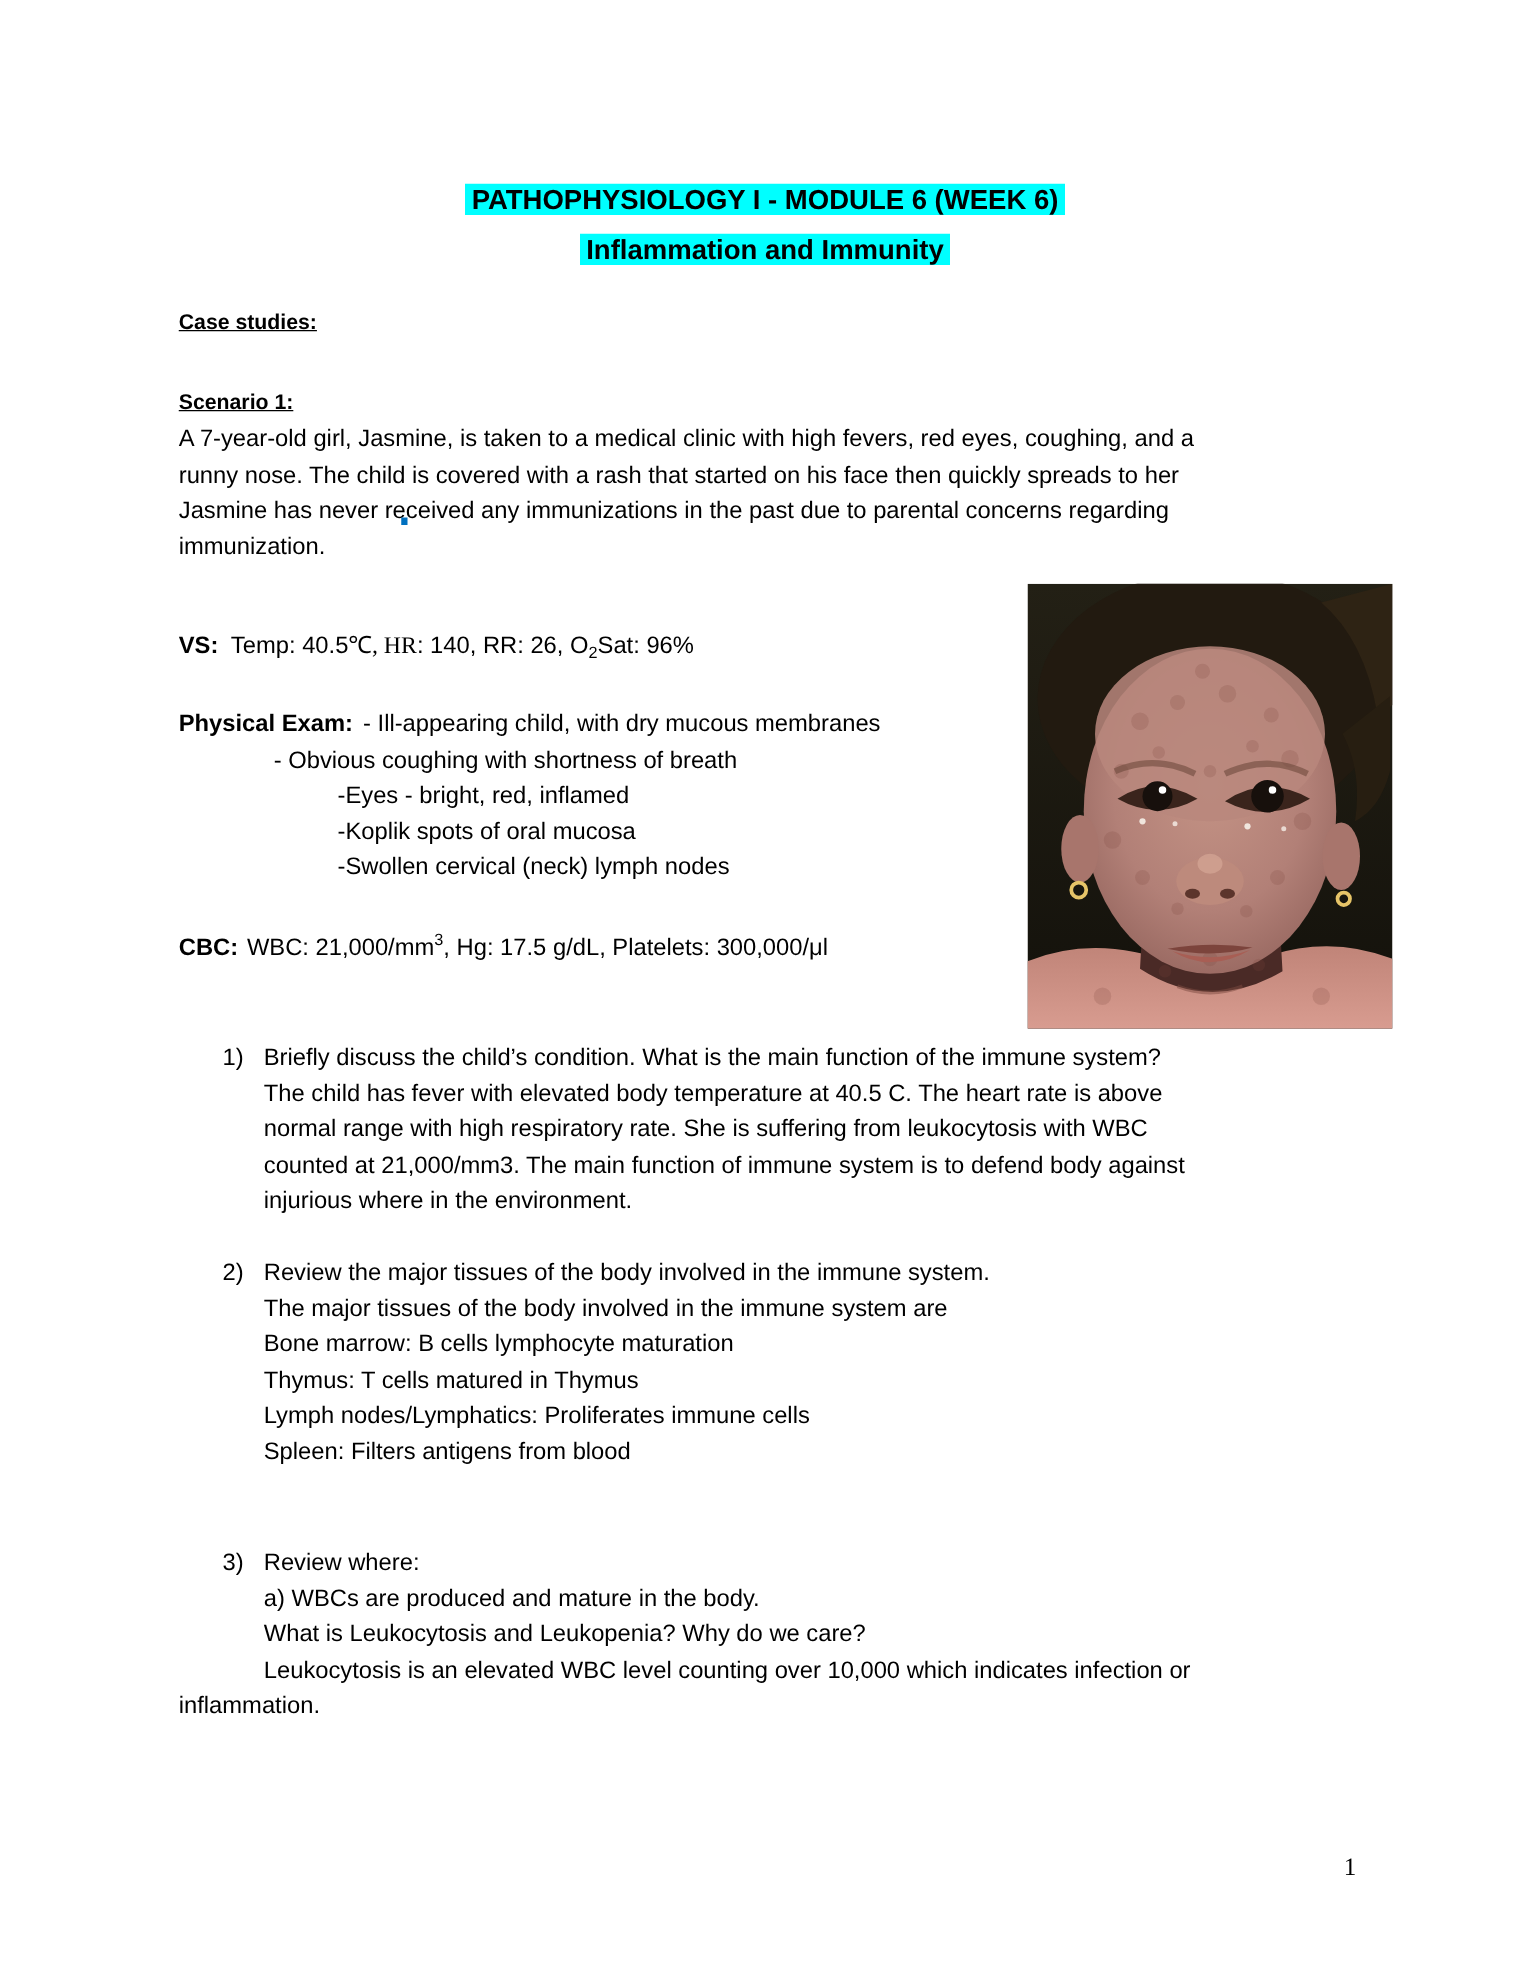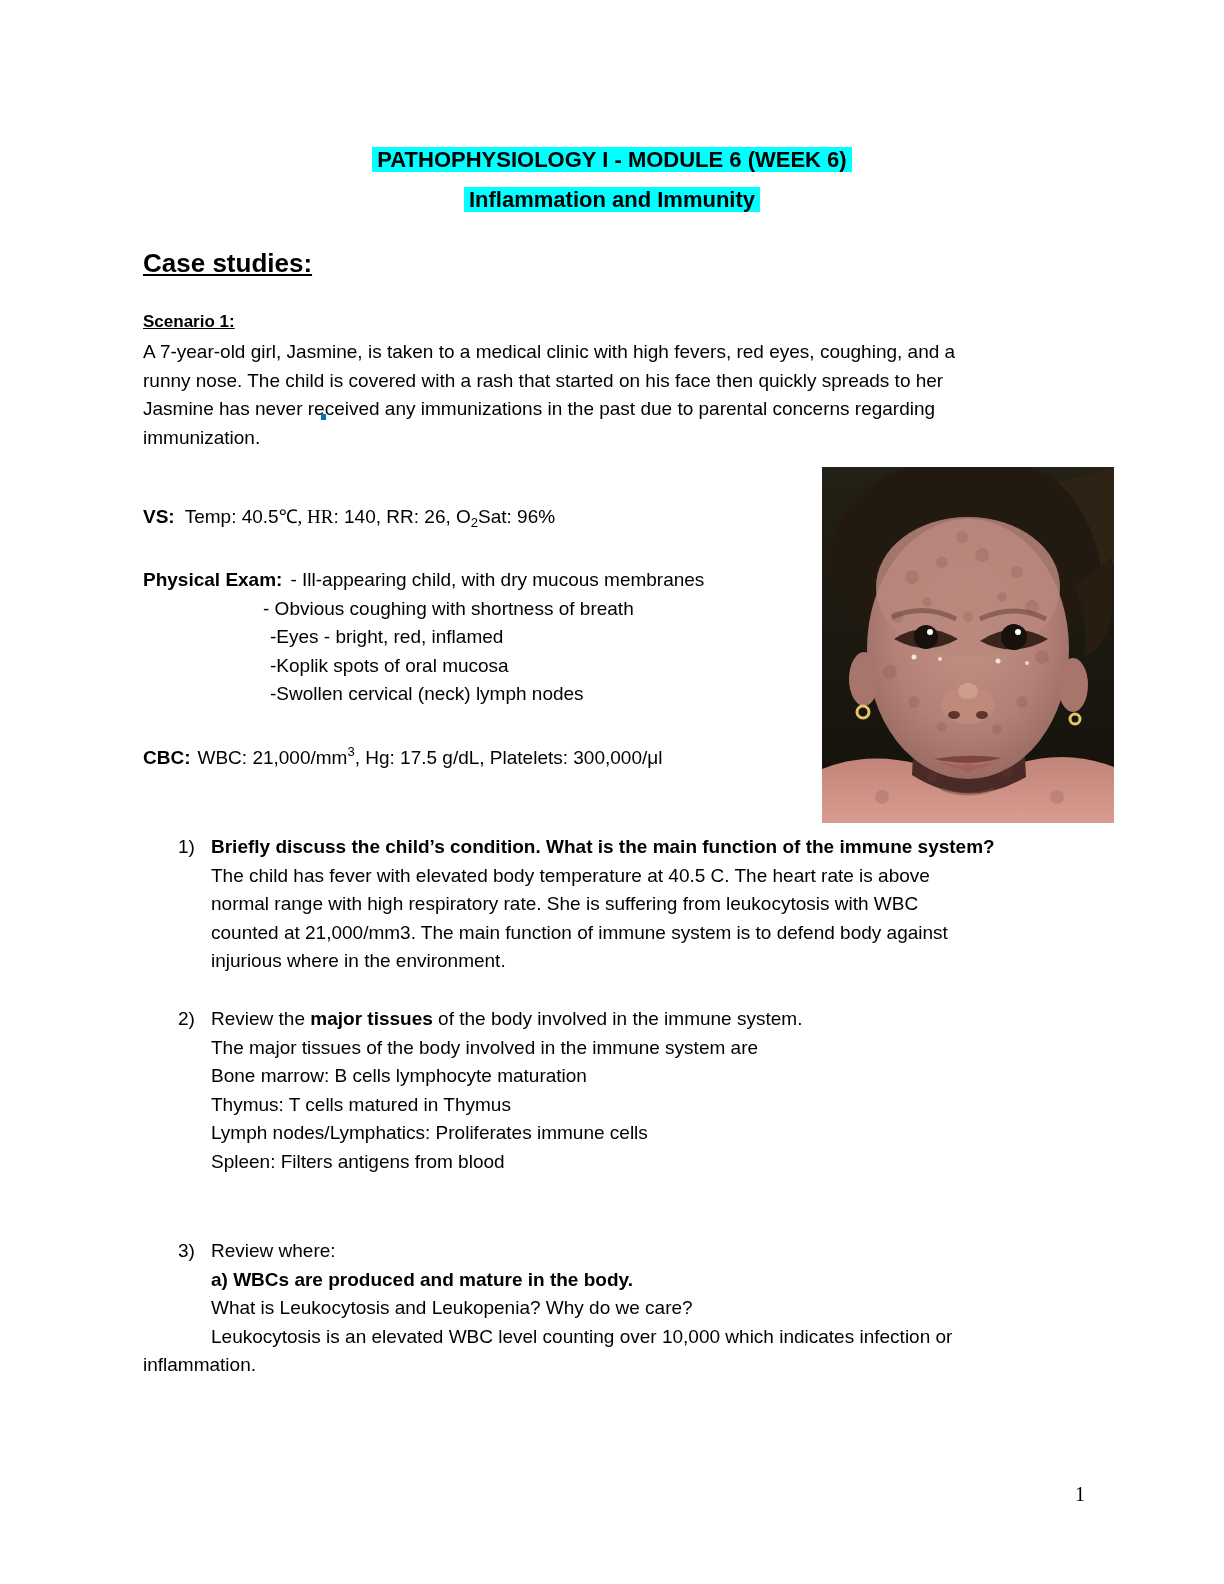--- a/index.html
+++ b/index.html
@@ -8,41 +8,41 @@
     position:relative;
     width:1224px; height:1584px;
     background:#ffffff;
     margin:0 auto;
     font-family:"Liberation Sans", sans-serif;
     color:#000;
     overflow:hidden;
   }
   .abs { position:absolute; }
   .body-text { font-size:19px; line-height:28.6px; }
-  .bold { font-weight:bold; }
+  .bold { font-weight:normal; }
   .title-block {
     left:0; top:140; width:1224px;
     top:140px;
     text-align:center;
   }
   .title-line {
     font-size:22px; font-weight:bold; line-height:40px;
   }
   .hl { background:#00ffff; padding:0 5px; }
   .section-heading {
     font-weight:bold; text-decoration:underline;
   }
-  .case-heading { font-size:26px; }
+  .case-heading { font-size:17px; }
   .scenario-heading { font-size:17px; }
   .serif { font-family:"Liberation Serif", serif; }
   .sub { font-size:13px; vertical-align:-4px; }
   .sup { font-size:13px; vertical-align:8px; }
   .vs-label { font-weight:bold; margin-right:10px; }
   .pe-label { font-weight:bold; margin-right:8px; }
-  .pe-indent2 { margin-left:120px; }
+  .pe-indent2 { margin-left:76px; }
   .pe-indent3 { margin-left:127px; }
   .cbc-label { font-weight:bold; margin-right:7px; }
   .q-block { left:143px; width:950px; }
   .q-num { position:absolute; left:35px; top:0; }
   .q-body { margin-left:68px; }
   .outdent { margin-left:0; }
   .blue-dot {
     left:321px; top:414px; width:5px; height:6px;
     background:#0070c0;
   }

